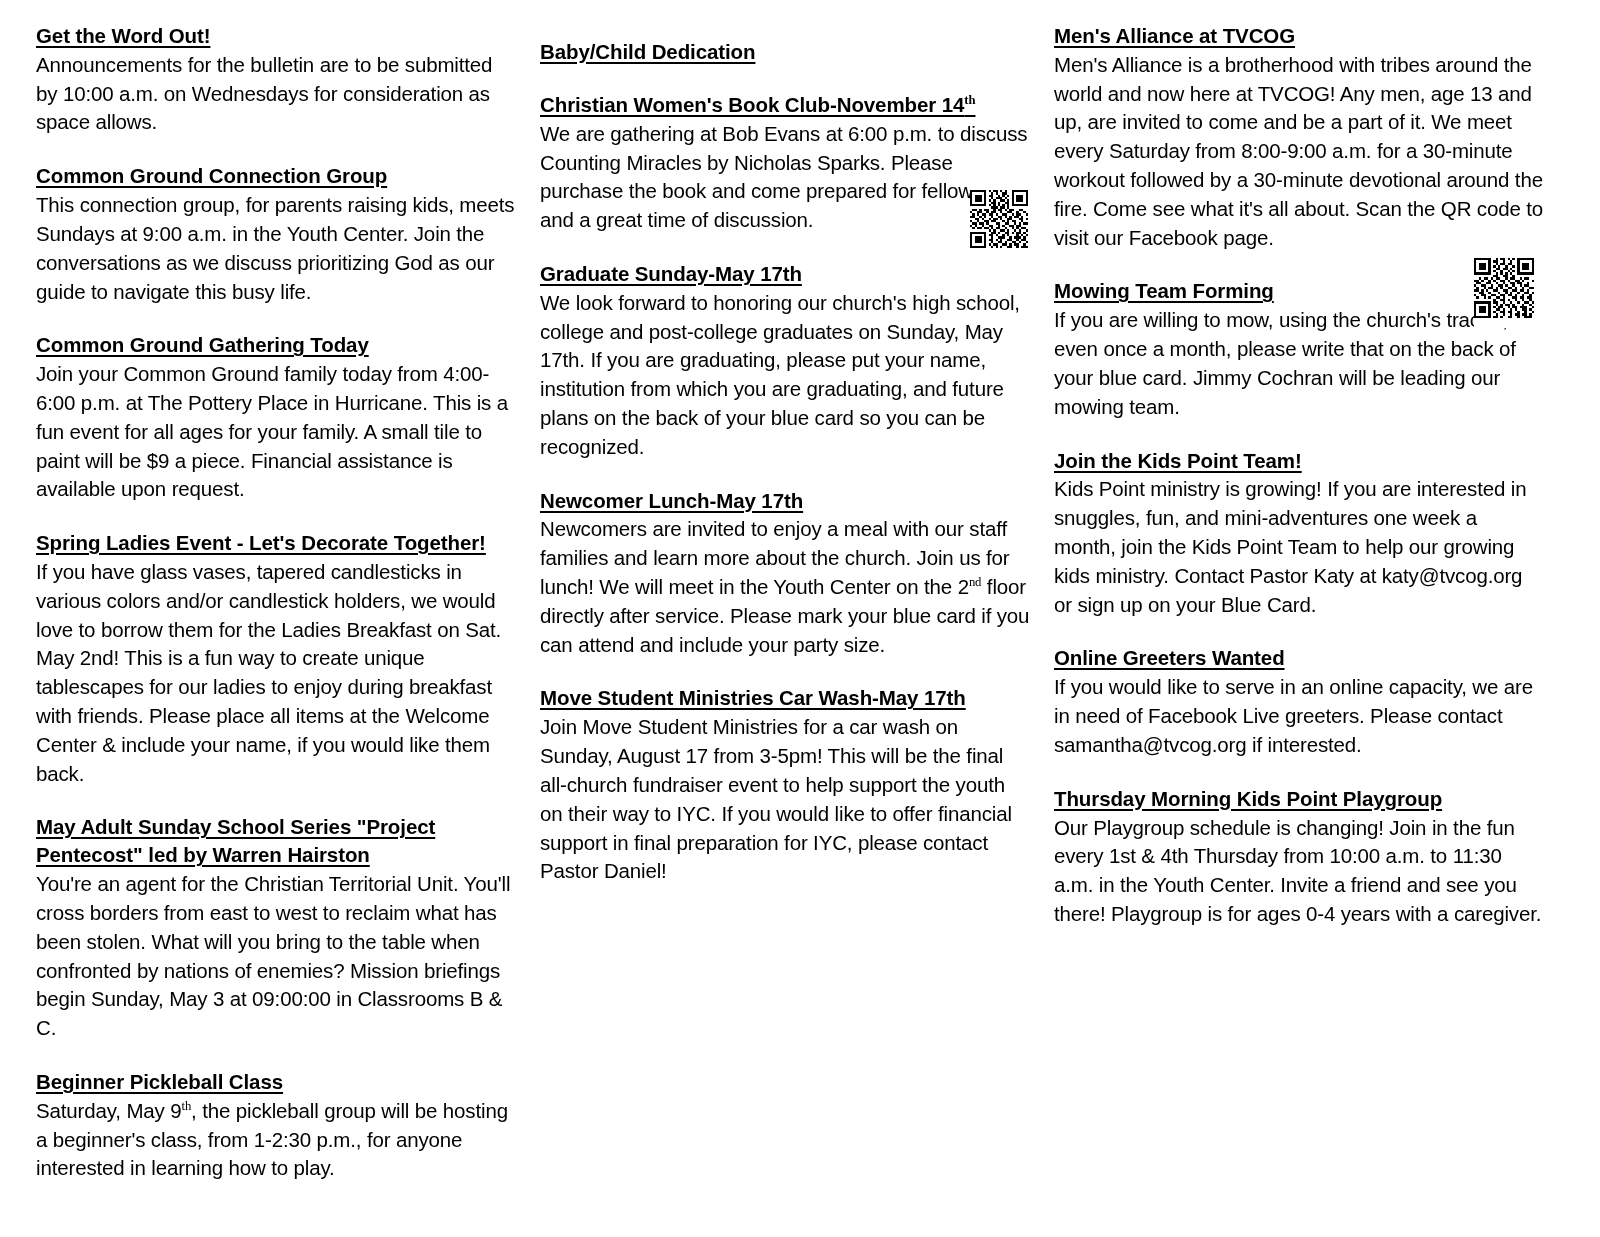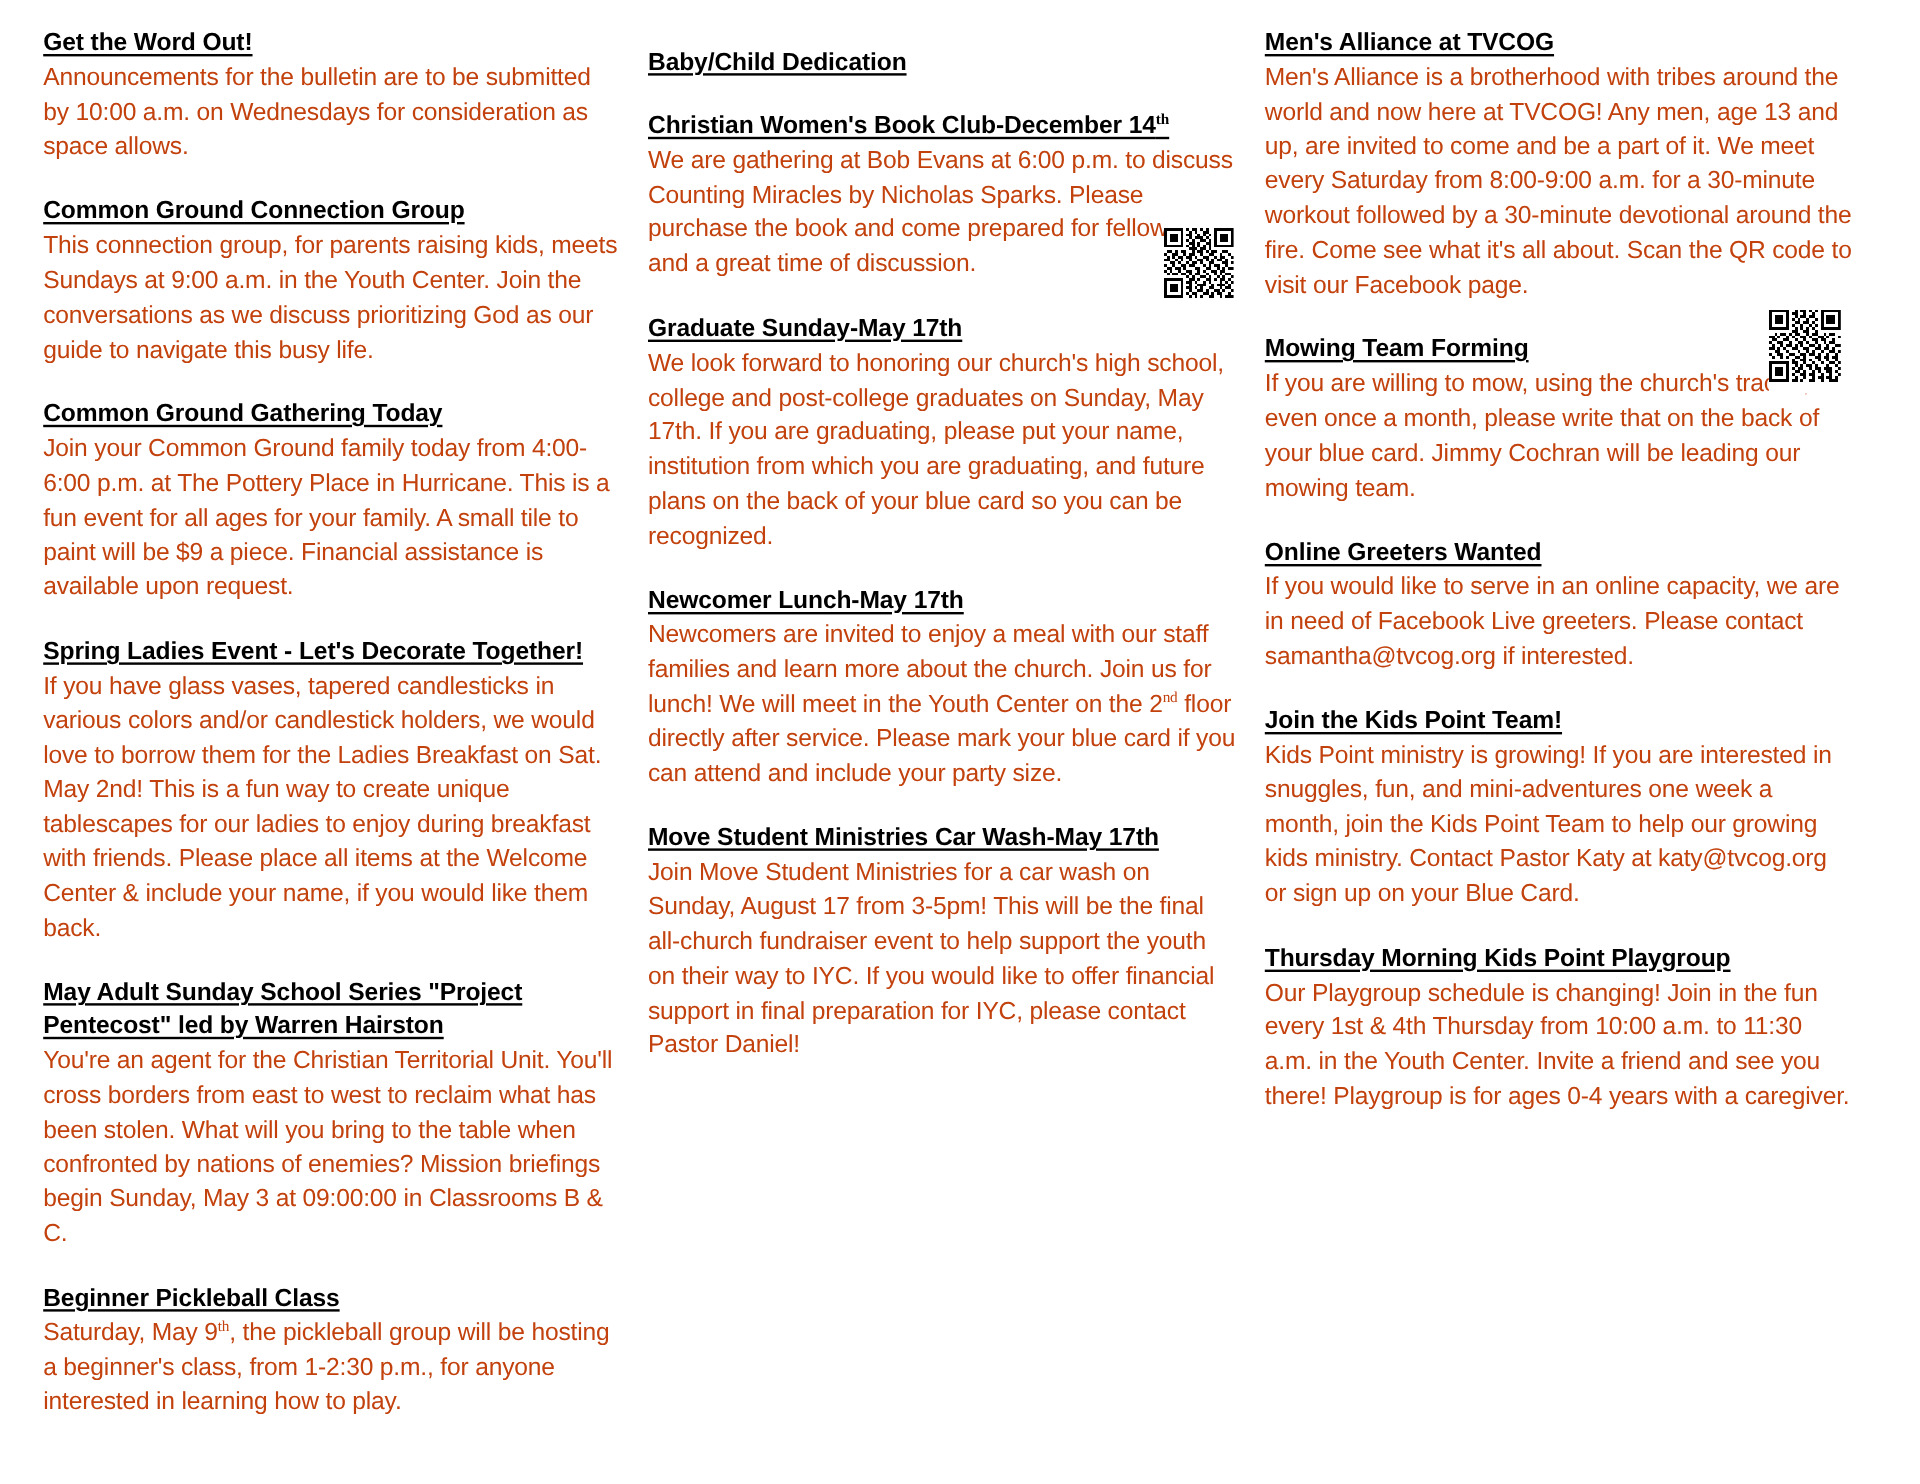--- a/index.html
+++ b/index.html
@@ -51,21 +51,21 @@
   .ann-title .u {
     text-decoration: underline;
     text-underline-offset: 2.5px;
     text-decoration-thickness: 2px;
   }
   .ann-body {
     font-size: 20.5px;
     line-height: 1.405;
     letter-spacing: -0.15px;
     margin: 0;
-    color: #c2410c;
+    color: #000000;
     white-space: pre-line;
   }
   .ann-body .ul {
     text-underline-offset: 2px;
   }
   sup {
     font-size: 0.62em;
     vertical-align: super;
     line-height: 0;
     font-family: Liberation Serif, serif;
@@ -338,21 +338,21 @@
               <rect x="22" y="24" width="3" height="1"></rect>
           </g>
         </svg>
       </div>
 
       <div class="announcement">
         <div class="ann-title"><span class="u">Baby/Child Dedication</span></div>
       </div>
 
       <div class="announcement">
-        <div class="ann-title"><span class="u">Christian Women's Book Club-December 14</span><span class="u"><sup>th</sup></span></div>
+        <div class="ann-title"><span class="u">Christian Women's Book Club-November 14</span><span class="u"><sup>th</sup></span></div>
         <div class="ann-body"><span>We are gathering at Bob Evans at 6:00 p.m. to discuss </span><span class="ul">Counting Miracles</span><span> by Nicholas Sparks. Please purchase the book and come prepared for fellowship and a great time of discussion.</span></div>
       </div>
 
       <div class="announcement">
         <div class="ann-title"><span class="u">Graduate Sunday-May 17th</span></div>
         <div class="ann-body">We look forward to honoring our church's high school, college and post-college graduates on Sunday, May 17th. If you are graduating, please put your name, institution from which you are graduating, and future plans on the back of your blue card so you can be recognized.</div>
       </div>
 
       <div class="announcement">
         <div class="ann-title"><span class="u">Newcomer Lunch-May 17th</span></div>
@@ -573,30 +573,30 @@
         <div class="ann-title"><span class="u">Men's Alliance at TVCOG</span></div>
         <div class="ann-body">Men's Alliance is a brotherhood with tribes around the world and now here at TVCOG! Any men, age 13 and up, are invited to come and be a part of it. We meet every Saturday from 8:00-9:00 a.m. for a 30-minute workout followed by a 30-minute devotional around the fire. Come see what it's all about. Scan the QR code to visit our Facebook page.</div>
       </div>
 
       <div class="announcement">
         <div class="ann-title"><span class="u">Mowing Team Forming</span></div>
         <div class="ann-body">If you are willing to mow, using the church's tractor, even once a month, please write that on the back of your blue card. Jimmy Cochran will be leading our mowing team.</div>
       </div>
 
       <div class="announcement">
+        <div class="ann-title"><span class="u">Join the Kids Point Team!</span></div>
+        <div class="ann-body">Kids Point ministry is growing! If you are interested in snuggles, fun, and mini-adventures one week a month, join the Kids Point Team to help our growing kids ministry. Contact Pastor Katy at katy@tvcog.org or sign up on your Blue Card.</div>
+      </div>
+
+      <div class="announcement">
         <div class="ann-title"><span class="u">Online Greeters Wanted</span></div>
         <div class="ann-body">If you would like to serve in an online capacity, we are in need of Facebook Live greeters. Please contact samantha@tvcog.org if interested.</div>
       </div>
 
       <div class="announcement">
-        <div class="ann-title"><span class="u">Join the Kids Point Team!</span></div>
-        <div class="ann-body">Kids Point ministry is growing! If you are interested in snuggles, fun, and mini-adventures one week a month, join the Kids Point Team to help our growing kids ministry. Contact Pastor Katy at katy@tvcog.org or sign up on your Blue Card.</div>
-      </div>
-
-      <div class="announcement">
         <div class="ann-title"><span class="u">Thursday Morning Kids Point Playgroup</span></div>
         <div class="ann-body">Our Playgroup schedule is changing! Join in the fun every 1st &amp; 4th Thursday from 10:00 a.m. to 11:30 a.m. in the Youth Center. Invite a friend and see you there! Playgroup is for ages 0-4 years with a caregiver.</div>
       </div>
 
     </div>
 
   </div>
 </div>
 
 </body></html>

